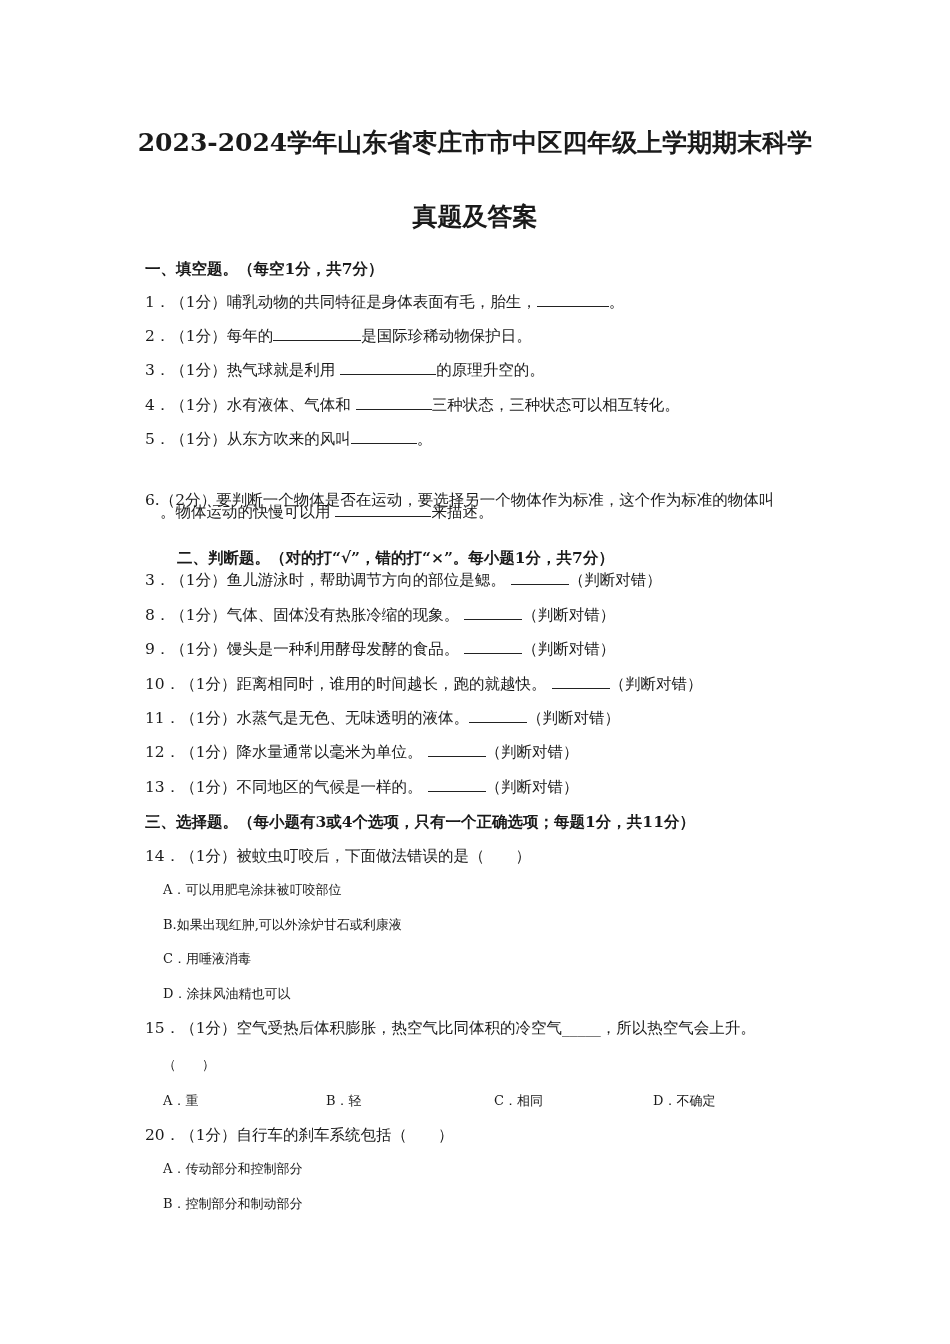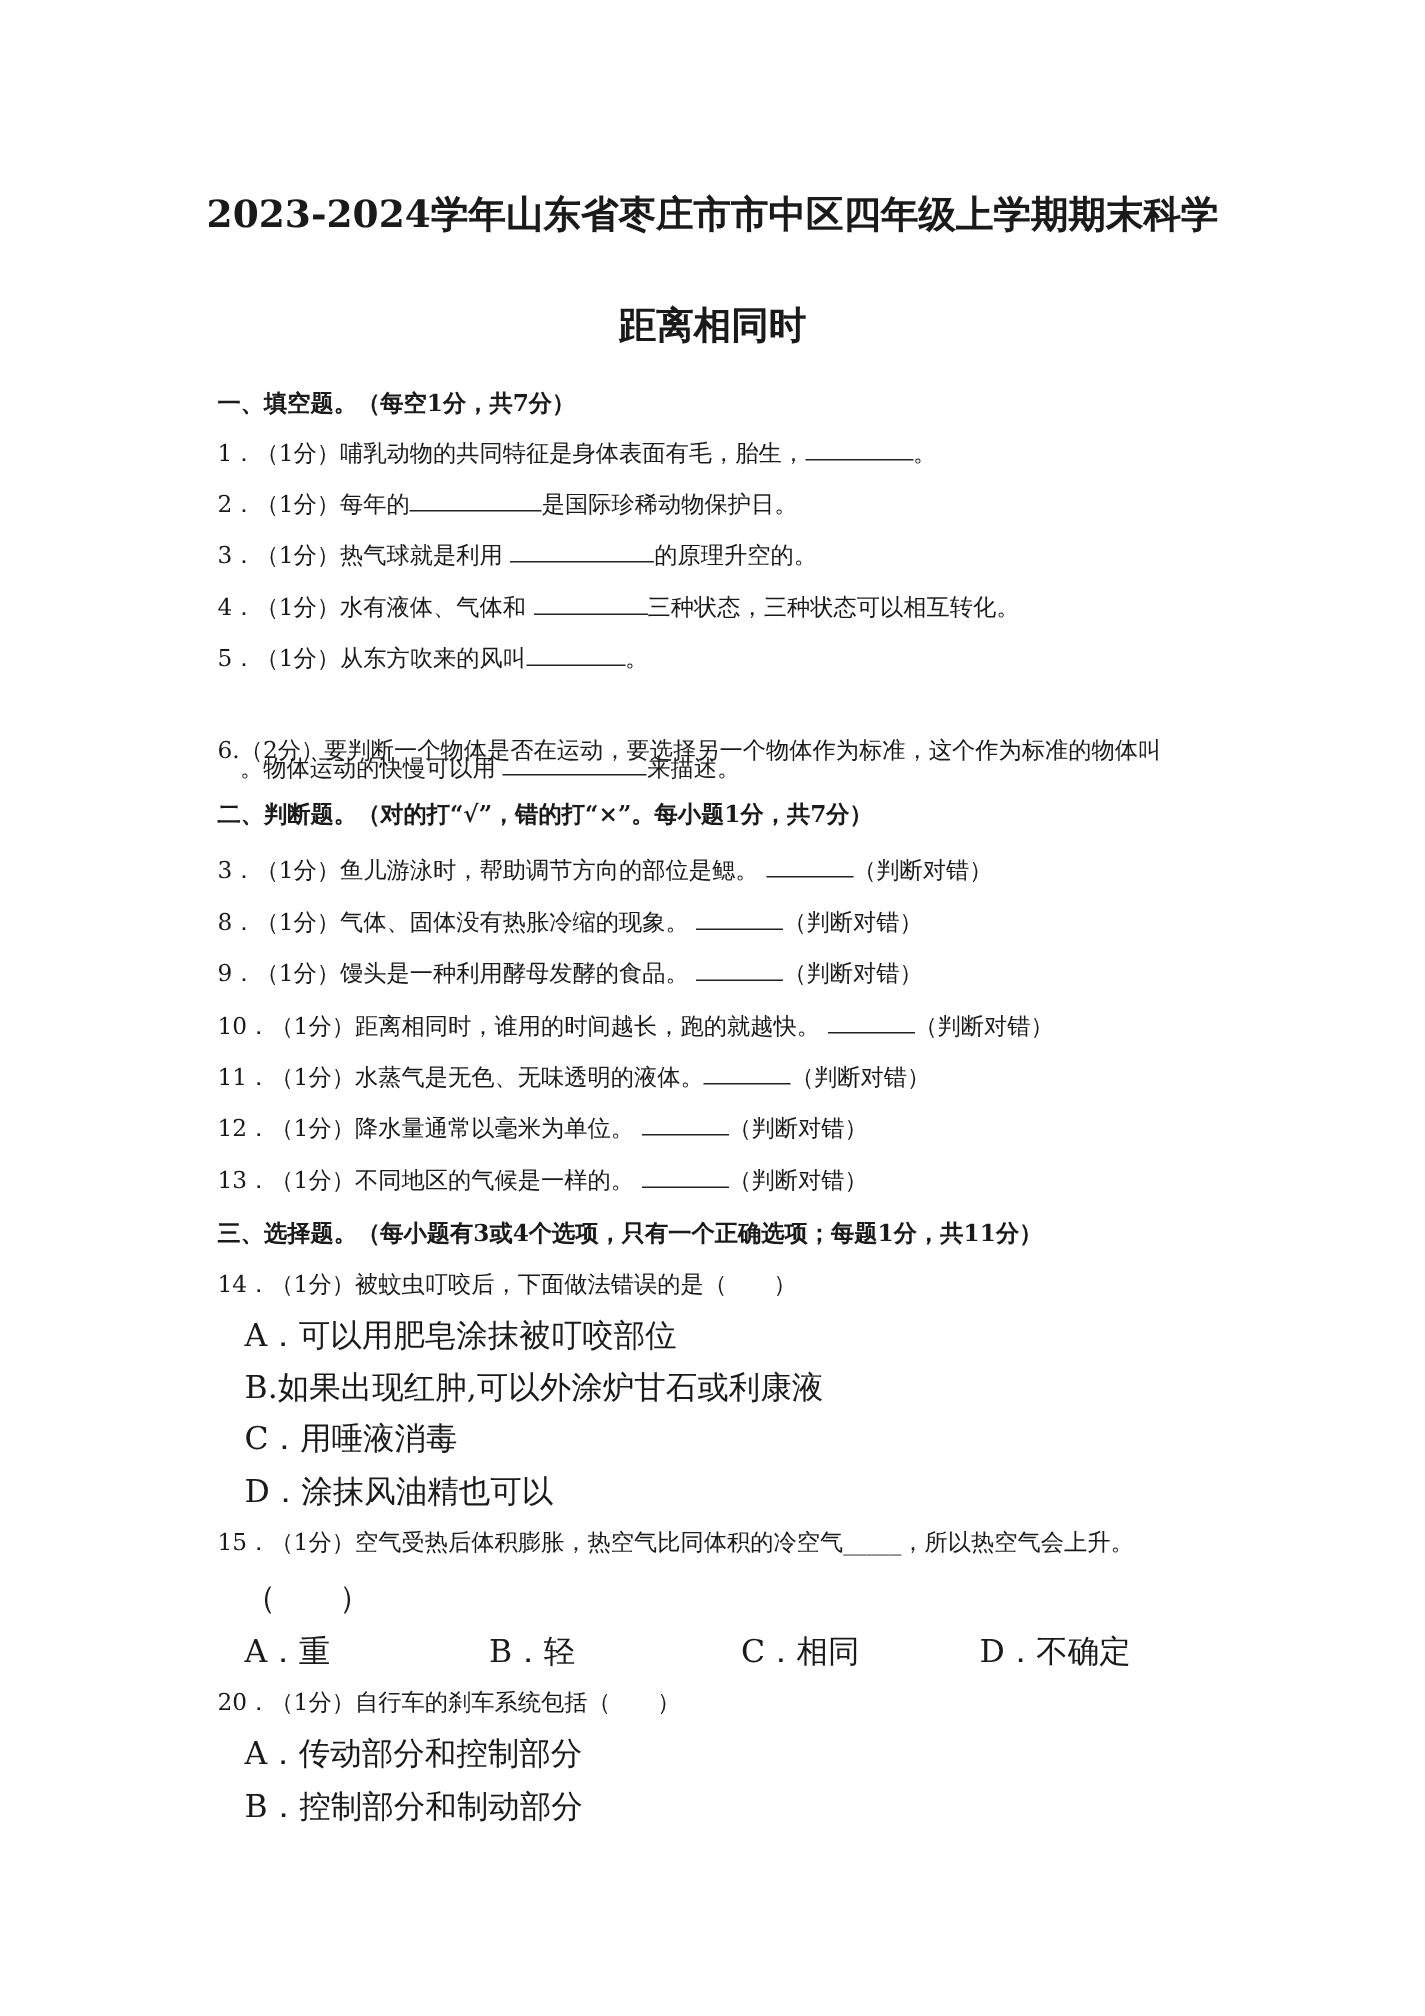--- a/index.html
+++ b/index.html
@@ -5,28 +5,28 @@
   html, body { margin: 0; padding: 0; background: #ffffff; }
   body { width: 950px; height: 1344px; position: relative; overflow: hidden;
          font-family: "DejaVu Serif", "Liberation Serif", serif; color: #1a1a1a; }
   .title { position: absolute; left: 0; width: 950px; text-align: center;
            font-family: "DejaVu Serif", serif; font-weight: bold; font-size: 25px; letter-spacing: 0px; }
   .t1 { top: 126px; }
   .t2 { top: 200px; }
   .line { position: absolute; left: 145px; font-size: 15.5px; white-space: nowrap; line-height: 22px; }
   .sec { font-weight: bold; }
   .blank { display: inline-block; border-bottom: 1px solid #222; height: 14px; vertical-align: baseline; }
-  .opt { position: absolute; font-size: 21px; white-space: nowrap; line-height: 22px; }
+  .opt { position: absolute; font-size: 13px; white-space: nowrap; line-height: 22px; }
 </style>
 </head>
 <body>
 
 <div>
   <div class="title t1">2023-2024学年山东省枣庄市市中区四年级上学期期末科学</div>
-  <div class="title t2">距离相同时</div>
+  <div class="title t2">真题及答案</div>
 
   <div class="line sec" style="top:258px;">一、填空题。（每空1分，共7分）</div>
 
   <div class="line" style="top:291px;">
     <span>1．（1分）哺乳动物的共同特征是身体表面有毛，胎生，</span><span class="blank" style="width:72px;"></span><span>。</span>
   </div>
   <div class="line" style="top:325px;">
     <span>2．（1分）每年的</span><span class="blank" style="width:88px;"></span><span>是国际珍稀动物保护日。</span>
   </div>
   <div class="line" style="top:359px;">
@@ -38,21 +38,21 @@
   <div class="line" style="top:428px;">
     <span>5．（1分）从东方吹来的风叫</span><span class="blank" style="width:66px;"></span><span>。</span>
   </div>
   <div class="line" style="top:489px;">
     <span>6.（2分）要判断一个物体是否在运动，要选择另一个物体作为标准，这个作为标准的物体叫</span>
   </div>
   <div class="line" style="top:501px; left:160px;">
     <span>。物体运动的快慢可以用 </span><span class="blank" style="width:96px;"></span><span>来描述。</span>
   </div>
 
-  <div class="line sec" style="top:532px;">二、判断题。（对的打“√”，错的打“×”。每小题1分，共7分）</div>
+  <div class="line sec" style="top:547px;margin-left:32px;">二、判断题。（对的打“√”，错的打“×”。每小题1分，共7分）</div>
 
   <div class="line" style="top:569px;"><span>3．（1分）鱼儿游泳时，帮助调节方向的部位是鳃。 </span><span class="blank" style="width:58px;"></span><span>（判断对错）</span></div>
   <div class="line" style="top:604px;"><span>8．（1分）气体、固体没有热胀冷缩的现象。 </span><span class="blank" style="width:58px;"></span><span>（判断对错）</span></div>
   <div class="line" style="top:638px;"><span>9．（1分）馒头是一种利用酵母发酵的食品。 </span><span class="blank" style="width:58px;"></span><span>（判断对错）</span></div>
   <div class="line" style="top:673px;"><span>10．（1分）距离相同时，谁用的时间越长，跑的就越快。 </span><span class="blank" style="width:58px;"></span><span>（判断对错）</span></div>
   <div class="line" style="top:707px;"><span>11．（1分）水蒸气是无色、无味透明的液体。</span><span class="blank" style="width:58px;"></span><span>（判断对错）</span></div>
   <div class="line" style="top:741px;"><span>12．（1分）降水量通常以毫米为单位。 </span><span class="blank" style="width:58px;"></span><span>（判断对错）</span></div>
   <div class="line" style="top:776px;"><span>13．（1分）不同地区的气候是一样的。 </span><span class="blank" style="width:58px;"></span><span>（判断对错）</span></div>
 
   <div class="line sec" style="top:811px;">三、选择题。（每小题有3或4个选项，只有一个正确选项；每题1分，共11分）</div>

